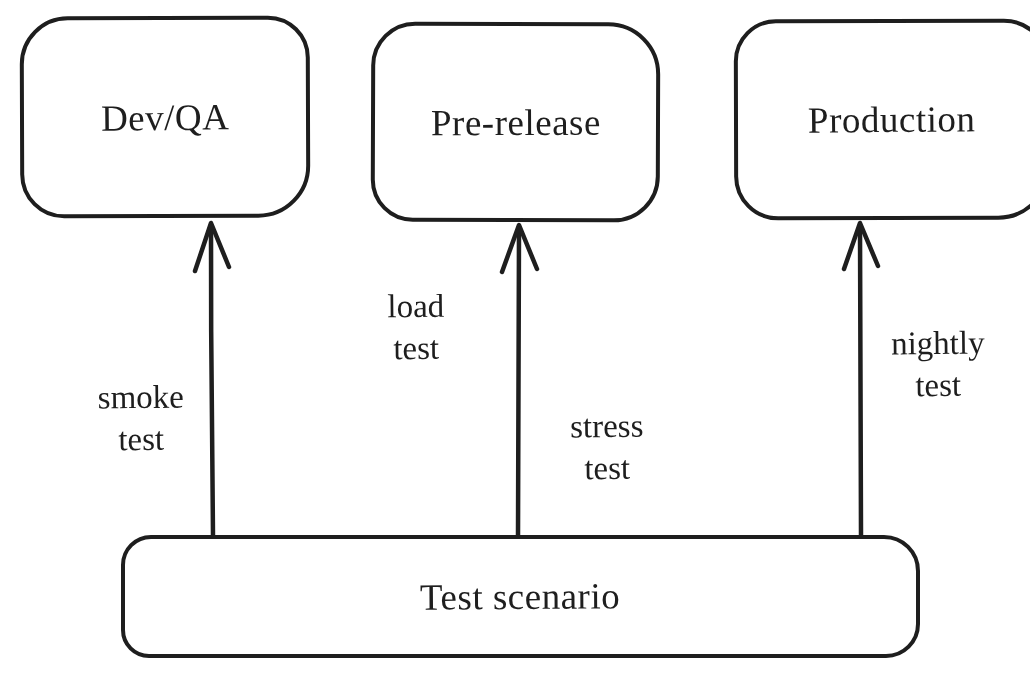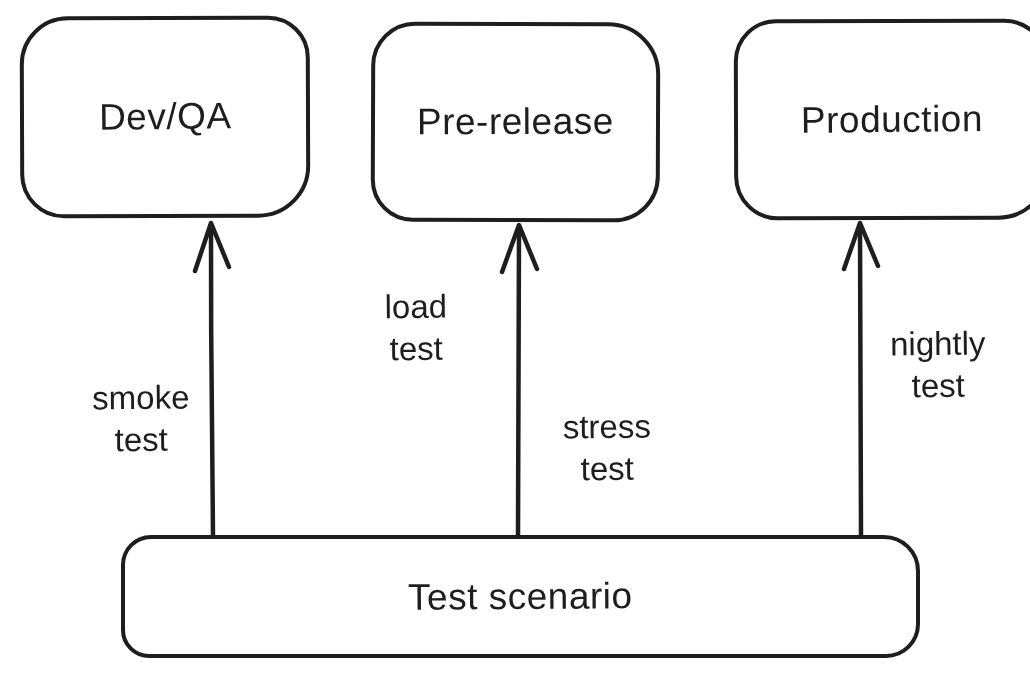--- a/index.html
+++ b/index.html
@@ -6,21 +6,21 @@
     margin: 0;
     padding: 0;
     background: #ffffff;
   }
   .canvas {
     position: relative;
     width: 1030px;
     height: 678px;
     background: #ffffff;
     overflow: hidden;
-    font-family: Liberation Sans, sans-serif;
+    font-family: Liberation Serif, serif;
     color: #1e1e1e;
   }
   .arrows {
     position: absolute;
     left: 0;
     top: 0;
     pointer-events: none;
   }
   .node {
     position: absolute;

